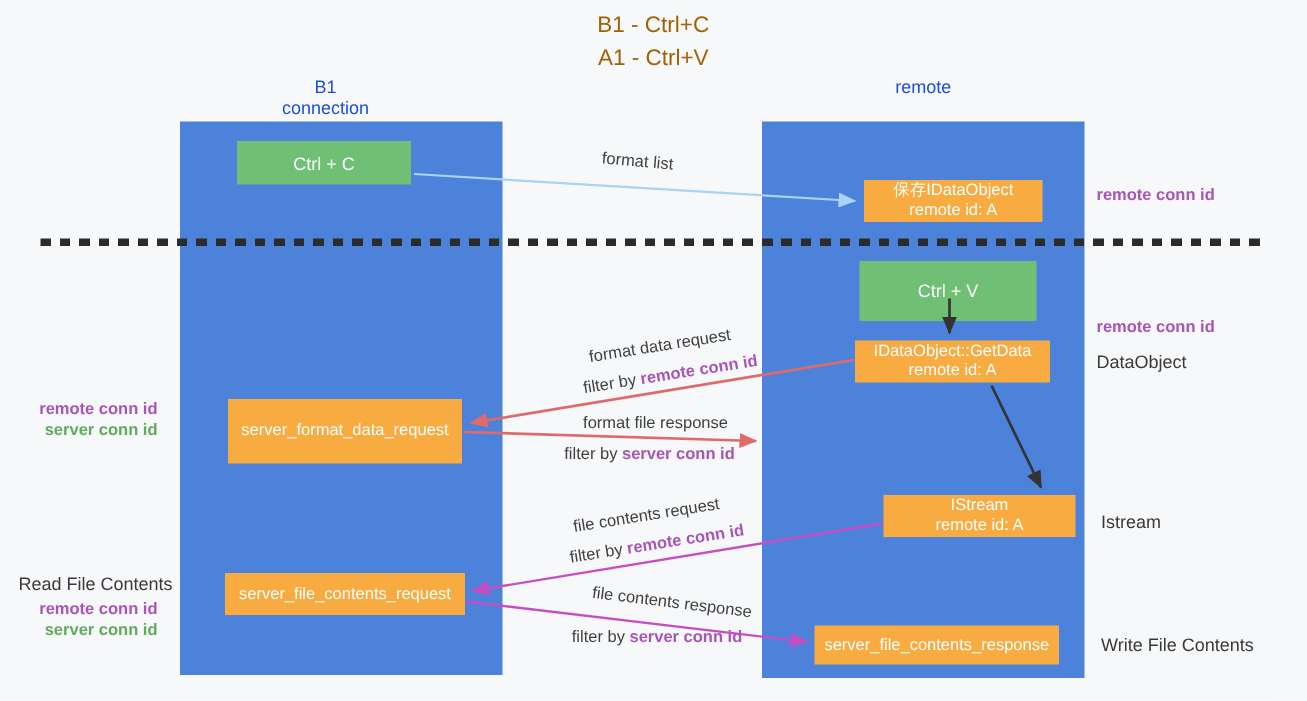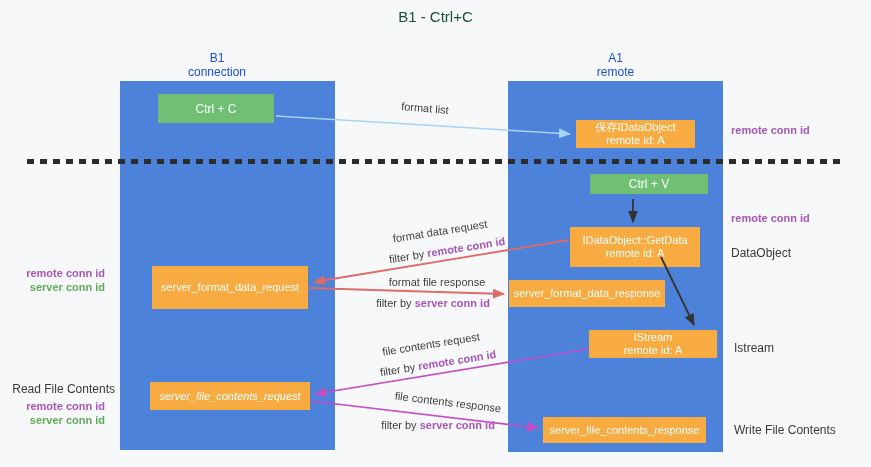--- a/index.html
+++ b/index.html
@@ -4,21 +4,21 @@
 <style>
   html,body { margin:0; padding:0; }
   .canvas {
     position:relative; width:871px; height:467px;
     background:#f7f8fa; overflow:hidden;
     font-family:"Liberation Sans", sans-serif;
   }
   .abs { position:absolute; }
   .title {
     top:6px; left:0; width:100%; text-align:center;
-    font-size:15px; color:#14532d; line-height:22px;
+    font-size:15px; color:#a16207; line-height:22px;
   }
   .lane { background:#4c82d9; }
   .lane-header {
     font-size:12px; color:#1d4ed8; text-align:center; line-height:14px;
   }
   .box {
     color:#ffffff; display:flex; flex-direction:column;
     align-items:center; justify-content:center; text-align:center;
     box-sizing:border-box;
   }
@@ -42,62 +42,59 @@
   }
   svg.arrows { pointer-events:none; }
 </style>
 </head>
 <body>
 
 <div class="canvas">
 
   <div class="abs title">
     <div>B1 - Ctrl+C</div>
+    <div>A1 - Ctrl+V</div>
   </div>
 
   <div class="abs lane-header" style="left:117px; top:51px; width:200px;">
     <div>B1</div>
     <div>connection</div>
   </div>
   <div class="abs lane-header" style="left:508px; top:51px; width:215px;">
-    <div>A1</div>
     <div>remote</div>
   </div>
 
   <div class="abs lane" style="left:120px; top:81px; width:215px; height:369px;"></div>
   <div class="abs lane" style="left:508px; top:81px; width:215px; height:371px;"></div>
 
   <div class="abs dashline" style="left:27px; top:159px; width:818px;"></div>
 
   <div class="abs box green-box" style="left:158px; top:94px; width:116px; height:29px;">
     <div>Ctrl + C</div>
   </div>
-  <div class="abs box green-box" style="left:590px; top:174px; width:118px; height:20px;">
+  <div class="abs box green-box" style="left:573px; top:174px; width:118px; height:40px;">
     <div>Ctrl + V</div>
   </div>
 
   <div class="abs box orange-box" style="left:576px; top:120px; width:119px; height:28px;">
     <div>保存IDataObject</div>
     <div>remote id: A</div>
   </div>
-  <div class="abs box orange-box" style="left:570px; top:227px; width:130px; height:40px;">
+  <div class="abs box orange-box" style="left:570px; top:227px; width:130px; height:28px;">
     <div>IDataObject::GetData</div>
     <div>remote id: A</div>
   </div>
   <div class="abs box orange-box" style="left:152px; top:266px; width:156px; height:43px;">
     <div>server_format_data_request</div>
   </div>
-  <div class="abs box orange-box" style="left:509px; top:280px; width:156px; height:27px;">
-    <div>server_format_data_response</div>
-  </div>
   <div class="abs box orange-box" style="left:589px; top:330px; width:128px; height:28px;">
     <div>IStream</div>
     <div>remote id: A</div>
   </div>
-  <div class="abs box orange-box" style="left:150px; top:382px; width:160px; height:28px;font-style:italic;">
+  <div class="abs box orange-box" style="left:150px; top:382px; width:160px; height:28px;">
     <div>server_file_contents_request</div>
   </div>
   <div class="abs box orange-box" style="left:543px; top:417px; width:163px; height:26px;">
     <div>server_file_contents_response</div>
   </div>
 
   <div class="abs flow-label rot-pos4" style="left:425px; top:108px;">format list</div>
 
   <div class="abs flow-label rot-neg" style="left:440px; top:231px;">format data request</div>
   <div class="abs flow-label rot-neg" style="left:447px; top:250px;">
@@ -114,21 +111,21 @@
     <span>filter by </span><span class="purple">remote conn id</span>
   </div>
 
   <div class="abs flow-label rot-pos7" style="left:448px; top:402px;">file contents response</div>
   <div class="abs flow-label" style="left:438px; top:425px;">
     <span>filter by </span><span class="purple">server conn id</span>
   </div>
 
   <div class="abs side-bold purple" style="left:731px; top:124px;">remote conn id</div>
   <div class="abs side-bold purple" style="left:731px; top:212px;">remote conn id</div>
-  <div class="abs side-label" style="left:731px; top:246px;">DataObject</div>
+  <div class="abs side-label" style="left:731px; top:234px;">DataObject</div>
   <div class="abs side-label" style="left:734px; top:341px;">Istream</div>
   <div class="abs side-label" style="left:734px; top:423px;">Write File Contents</div>
 
   <div class="abs side-bold purple right-align" style="left:10px; top:267px; width:95px;">remote conn id</div>
   <div class="abs side-bold green-lbl right-align" style="left:10px; top:281px; width:95px;">server conn id</div>
   <div class="abs side-label right-align" style="left:10px; top:382px; width:105px;">Read File Contents</div>
   <div class="abs side-bold purple right-align" style="left:10px; top:400px; width:95px;">remote conn id</div>
   <div class="abs side-bold green-lbl right-align" style="left:10px; top:414px; width:95px;">server conn id</div>
 
   <svg class="abs arrows" style="left:0; top:0;" width="871" height="467">

